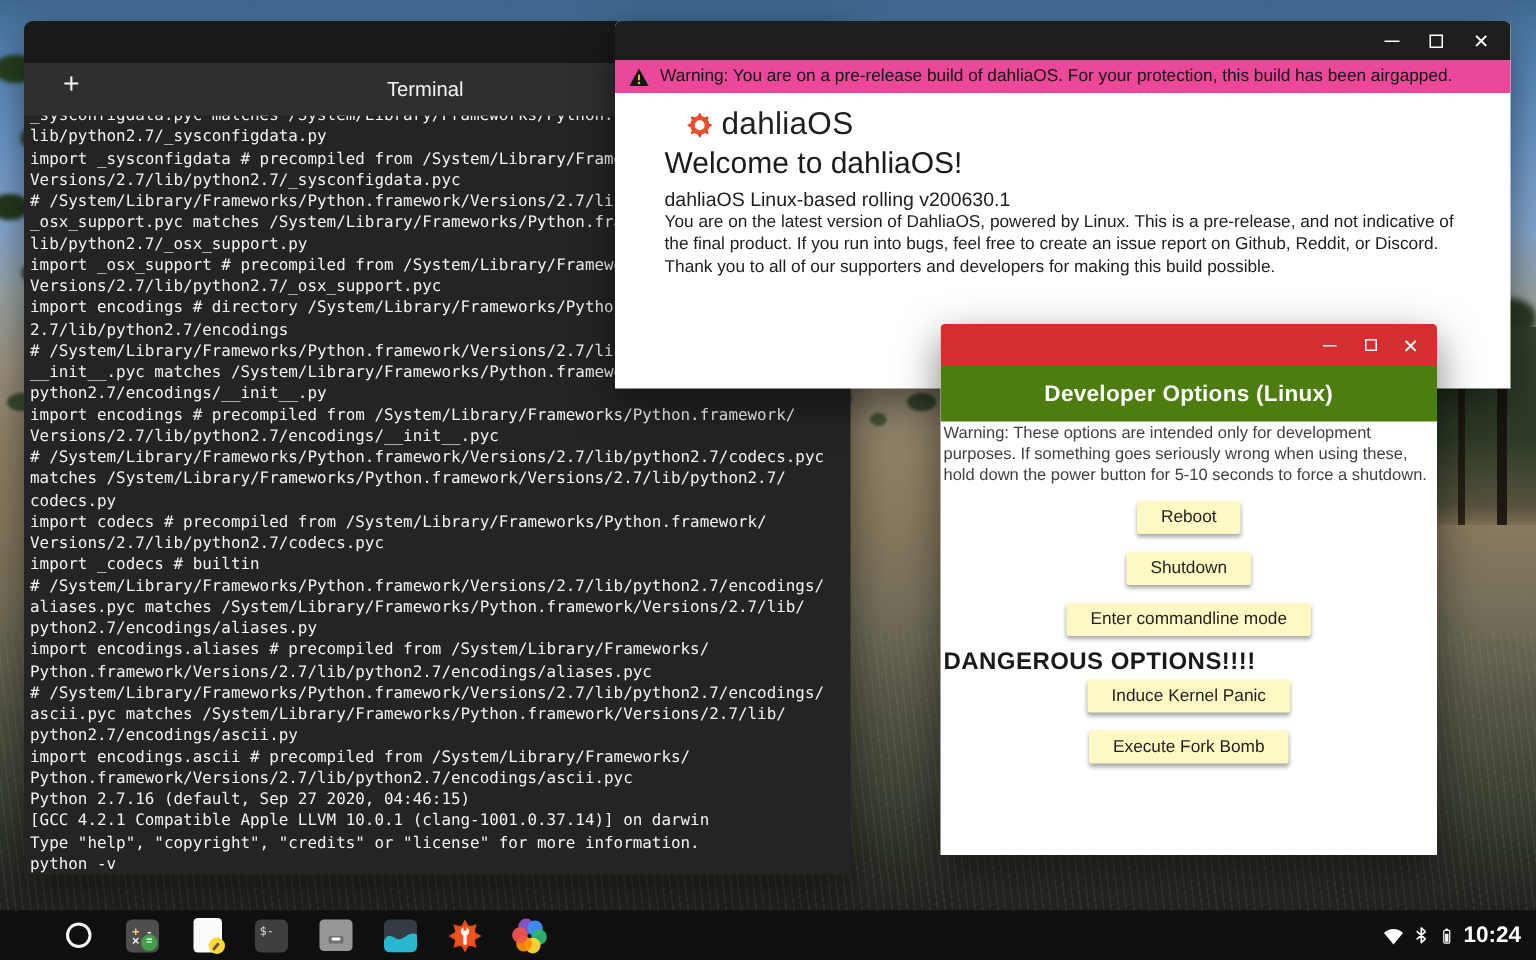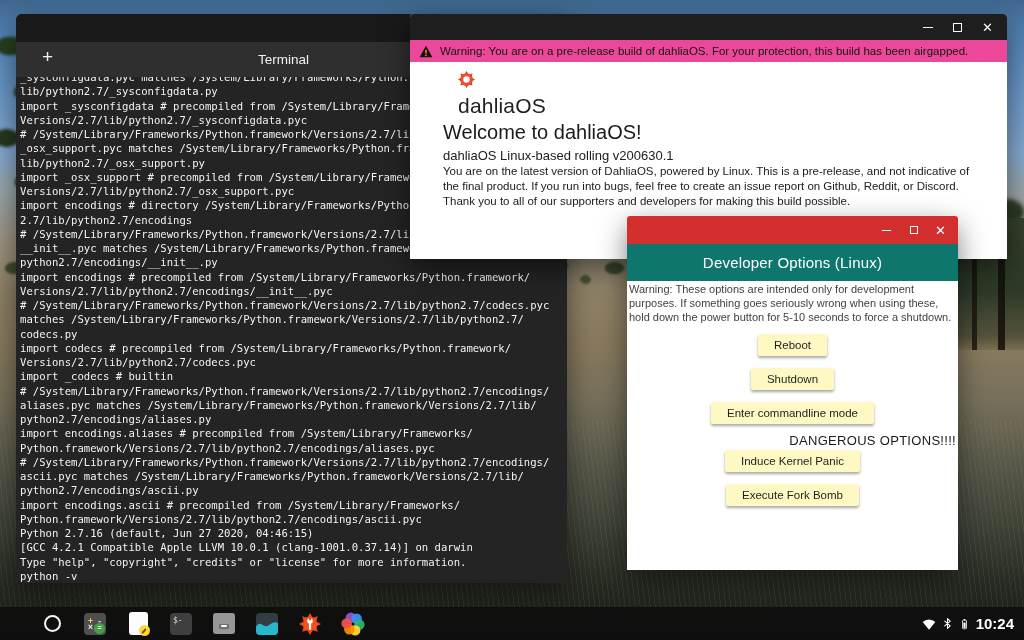--- a/index.html
+++ b/index.html
@@ -56,40 +56,40 @@
   .t-line { font-family:"DejaVu Sans Mono", monospace; font-size:10.6px; line-height:14.25px;
     font-weight:500; color:#f3f3f3; white-space:pre; }
 
   
   .welcome { left:410px; top:14px; width:597px; height:245px; z-index:2; border-radius:4px 4px 0 0; overflow:hidden; background:#fff; }
   .w-titlebar { height:26px; background:#1e1e1e; display:flex; align-items:center; }
   .w-banner { height:22px; background:#ec4899; display:flex; align-items:center; padding-left:9px; gap:7px; }
   .w-banner svg { flex:0 0 auto; }
   .w-banner-text { font-size:11.5px; color:#141414; font-weight:400; }
   .w-body { padding:9px 24px 0 33px; }
-  .w-logo-row { display:flex; align-items:flex-start; gap:6px; margin-left:15px;flex-direction:column; }
+  .w-logo-row { display:flex; align-items:center; gap:6px; margin-left:15px; }
   .w-logo-text { font-size:21px; color:#202124; letter-spacing:.2px; }
   .w-heading { font-size:20px; color:#1b1b1b; margin-top:3px; }
   .w-version { font-size:13px; color:#202020; margin-top:4px; }
   .w-para { font-size:11.5px; color:#202020; line-height:14.8px; margin-top:1px; max-width:540px; }
 
   
   .devopts { left:627px; top:216px; width:331px; height:354px; z-index:3; border-radius:3px 3px 0 0; overflow:hidden; background:#fff; }
   .d-titlebar { height:28px; background:#d32f2f; display:flex; align-items:center; }
   .d-titlebar .winctl { gap:14px; padding-right:11px; }
   .d-titlebar .ctl-min i { width:9px; }
   .d-titlebar .ctl-max i { width:8px; height:8px; }
-  .d-header { height:37px; background:#0f766e; color:#fff; font-size:15px; font-weight:400;
+  .d-header { height:37px; background:#4d7c0f; color:#fff; font-size:15px; font-weight:700;
     display:flex; align-items:center; justify-content:center; letter-spacing:.2px; }
   .d-body { padding:2px 2px 0 2px; }
   .d-warning { font-size:11px; line-height:13.8px; color:#3f3f3f; }
   .d-buttons { display:flex; flex-direction:column; align-items:center; gap:12px; margin-top:10px; }
   .d-btn { background:#fef9c3; border:none; border-radius:2px; padding:5px 16px; font-family:"Liberation Sans",sans-serif;
     font-size:11.5px; color:#1f1f1f; box-shadow:0 2px 3px rgba(0,0,0,.35); cursor:pointer; }
-  .d-danger-label { text-align:right; font-size:13px; color:#1a1a1a; margin-top:9px; letter-spacing:.3px; }
+  .d-danger-label { text-align:left; font-size:16px; color:#1a1a1a; margin-top:9px; letter-spacing:.3px;font-weight:bold; }
 
   
   .taskbar { position:absolute; left:0; right:0; bottom:0; height:33px; background:rgba(14,14,14,.93); z-index:4;
     display:flex; align-items:center; }
   .tb-apps { display:flex; align-items:center; gap:19px; padding-left:40px; }
   .tb-icon { width:24px; height:24px; display:flex; align-items:center; justify-content:center; position:relative; cursor:pointer; }
   .ring { width:17px; height:17px; border:2.3px solid #f5f5f5; border-radius:50%; }
   .calc { width:22px; height:22px; background:#4e4e4e; border-radius:4px; position:relative; }
   .calc span { position:absolute; color:#eee; font-size:8.5px; line-height:8px; font-weight:700; }
   .calc .c1 { left:4px; top:4px; color:#ffca6a; } .calc .c2 { right:5px; top:4px; }
@@ -160,21 +160,21 @@
           <div class="t-line"># /System/Library/Frameworks/Python.framework/Versions/2.7/lib/python2.7/encodings/</div>
           <div class="t-line">aliases.pyc matches /System/Library/Frameworks/Python.framework/Versions/2.7/lib/</div>
           <div class="t-line">python2.7/encodings/aliases.py</div>
           <div class="t-line">import encodings.aliases # precompiled from /System/Library/Frameworks/</div>
           <div class="t-line">Python.framework/Versions/2.7/lib/python2.7/encodings/aliases.pyc</div>
           <div class="t-line"># /System/Library/Frameworks/Python.framework/Versions/2.7/lib/python2.7/encodings/</div>
           <div class="t-line">ascii.pyc matches /System/Library/Frameworks/Python.framework/Versions/2.7/lib/</div>
           <div class="t-line">python2.7/encodings/ascii.py</div>
           <div class="t-line">import encodings.ascii # precompiled from /System/Library/Frameworks/</div>
           <div class="t-line">Python.framework/Versions/2.7/lib/python2.7/encodings/ascii.pyc</div>
-          <div class="t-line">Python 2.7.16 (default, Jun 27 2020, 04:46:15)</div>
+          <div class="t-line">Python 2.7.16 (default, Sep 27 2020, 04:46:15)</div>
           <div class="t-line">[GCC 4.2.1 Compatible Apple LLVM 10.0.1 (clang-1001.0.37.14)] on darwin</div>
           <div class="t-line">Type "help", "copyright", "credits" or "license" for more information.</div>
           <div class="t-line">python -v</div>
         </div>
     </div>
   </div>
 
   <div class="window welcome">
     <div class="w-titlebar">
       <span class="winctl">

